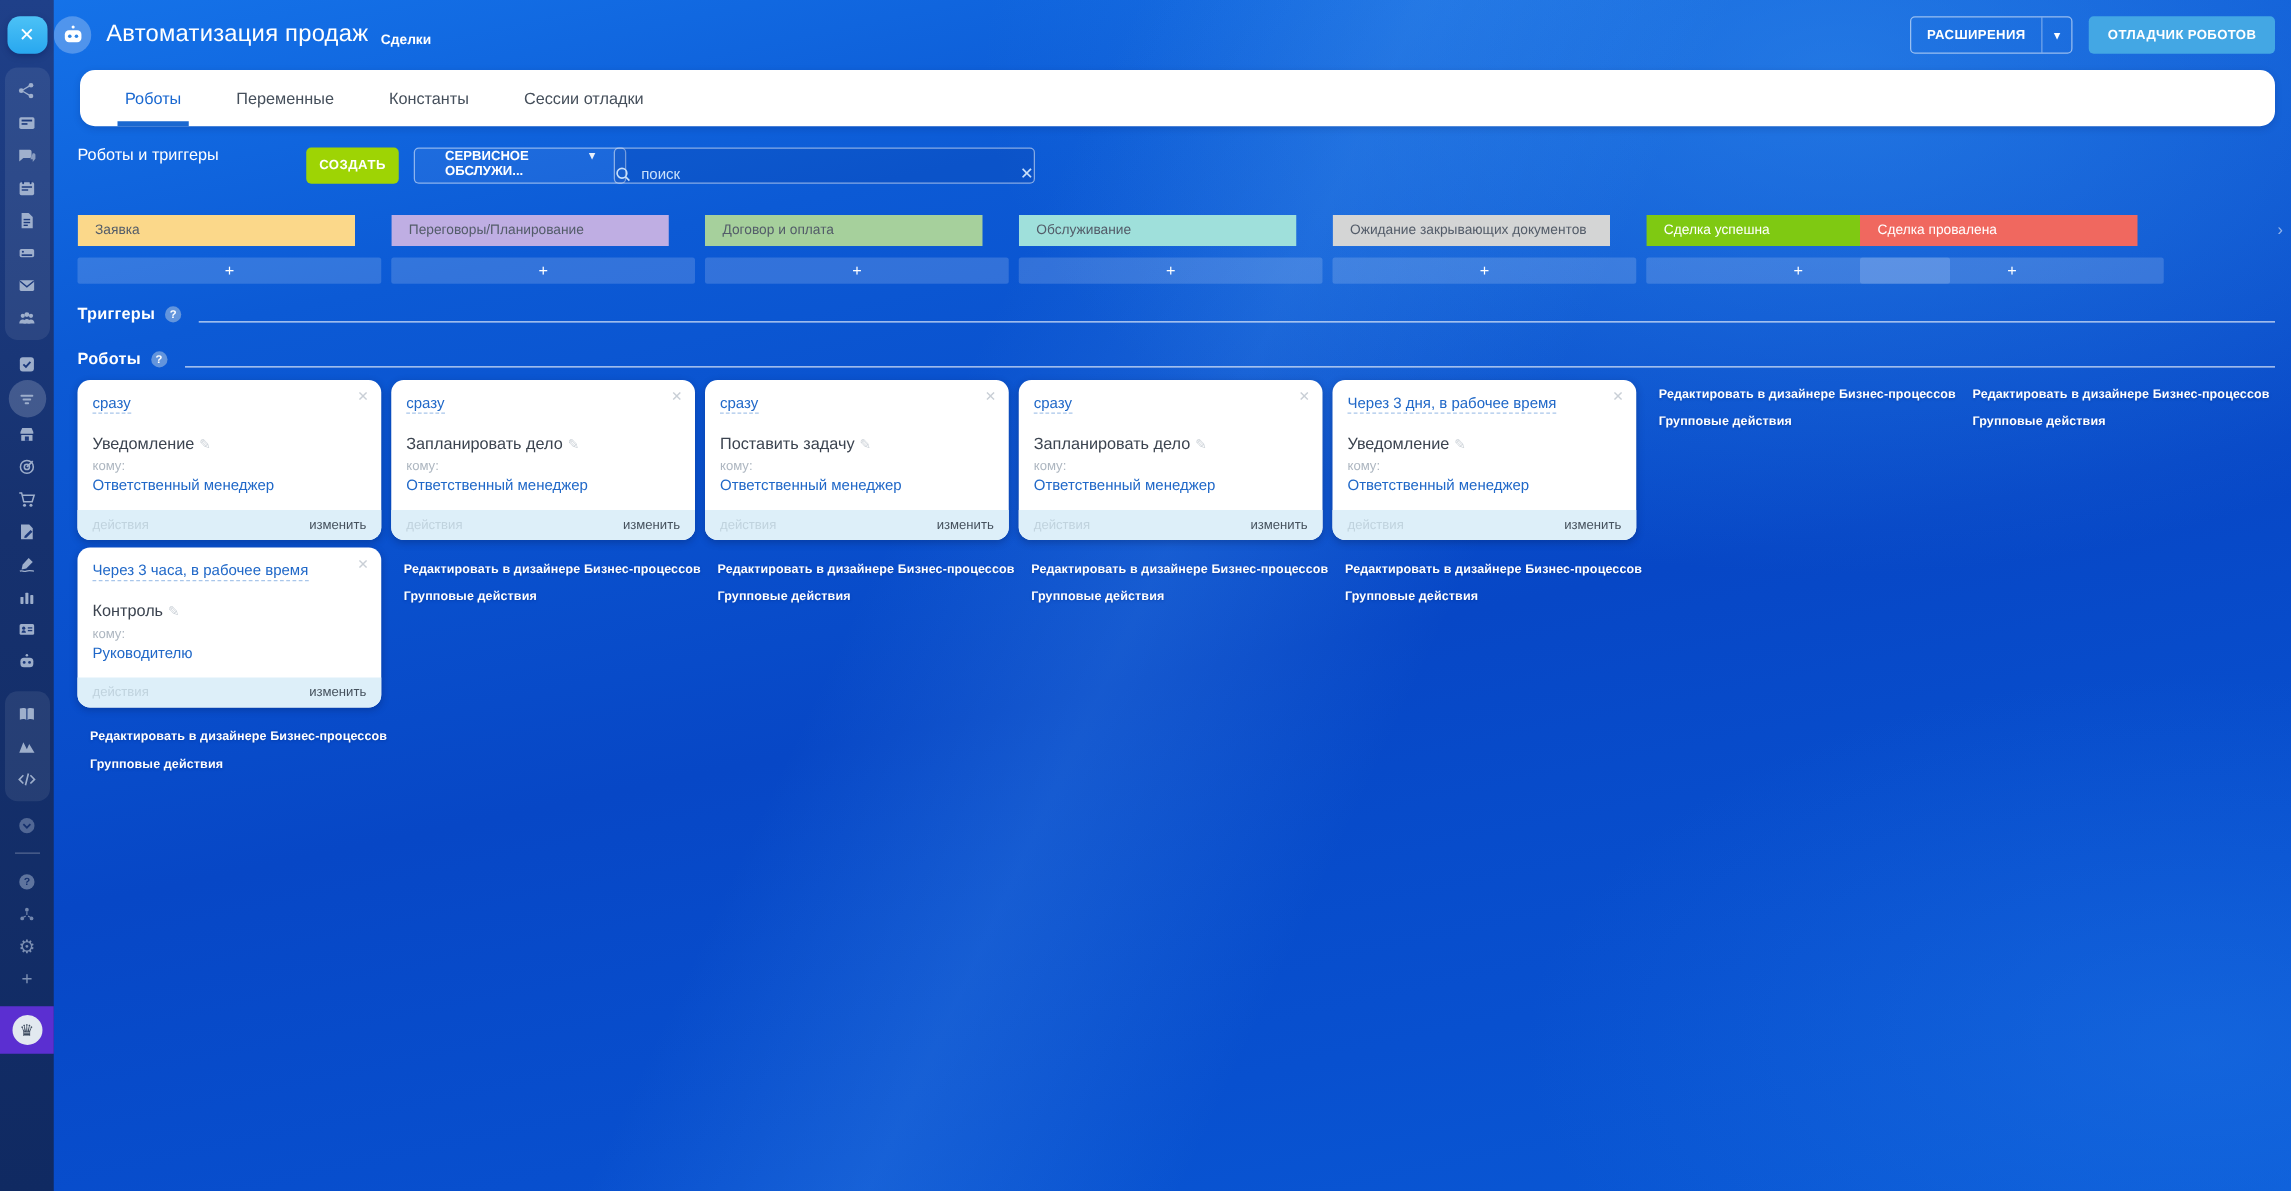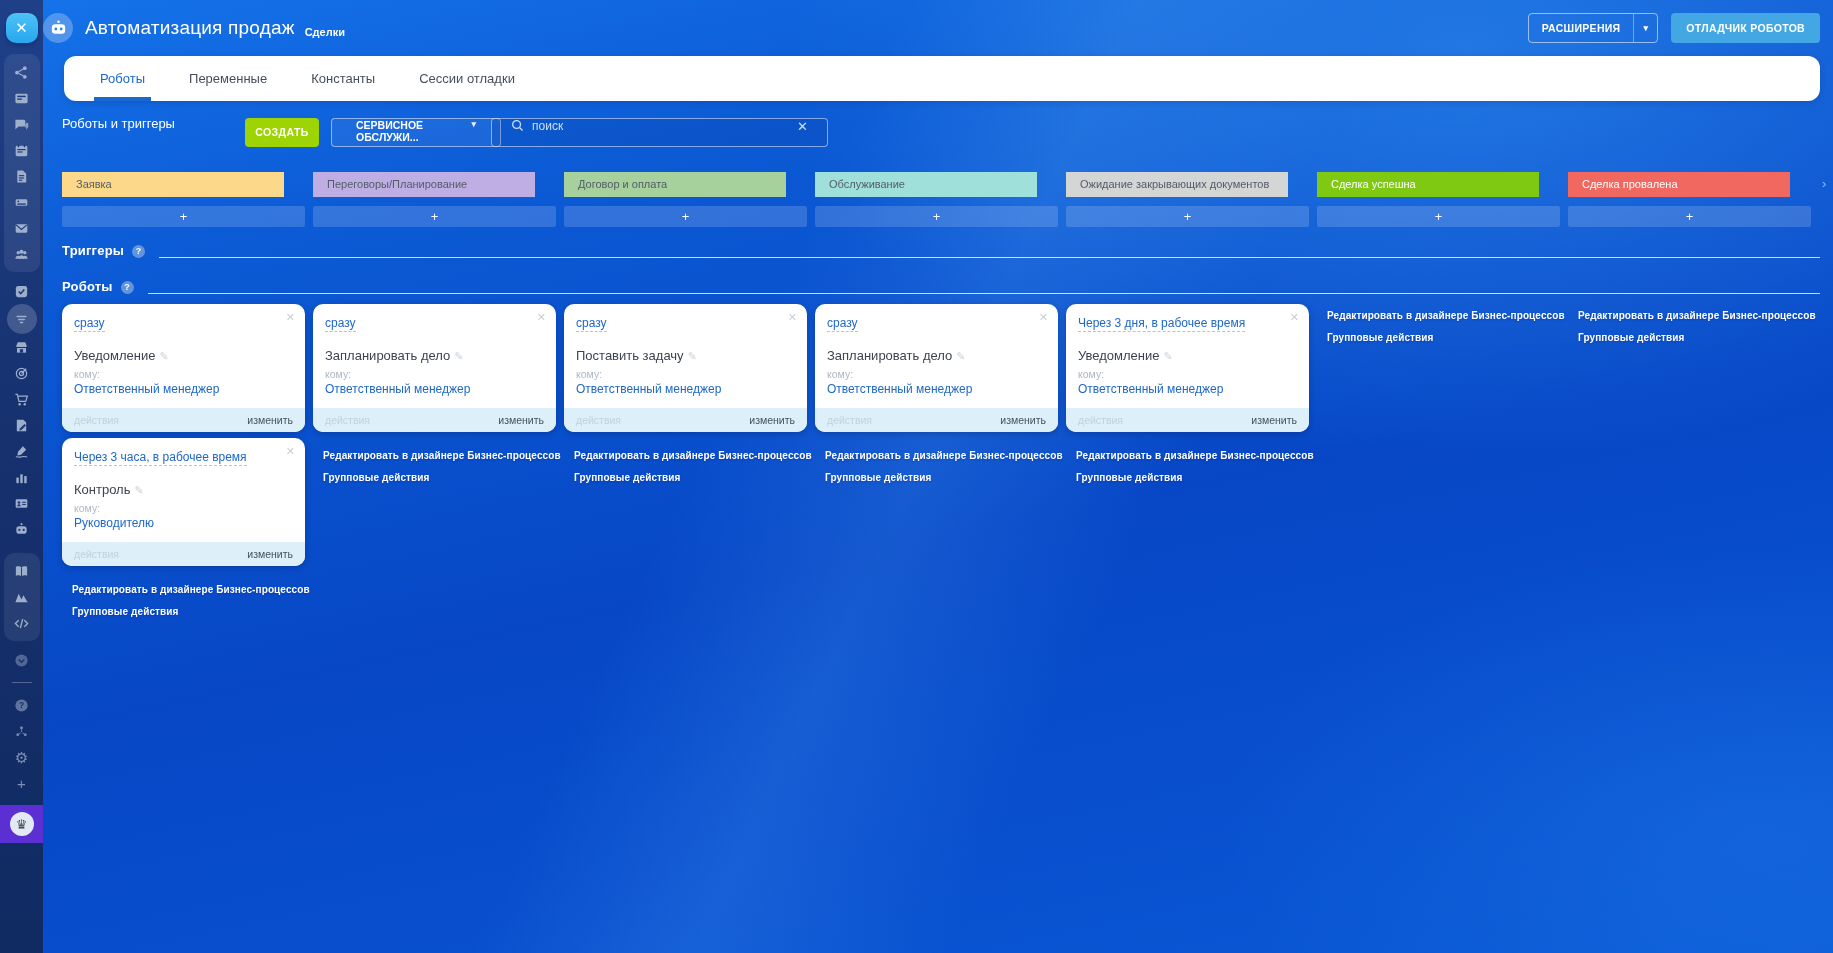--- a/index.html
+++ b/index.html
@@ -56,37 +56,37 @@
 
   
   .toolbar-heading{position:absolute;left:62px;top:116px;font-size:13px;color:#fff;font-weight:400}
   .btn-create{position:absolute;left:245px;top:118px;width:74px;height:29px;background:#9ed404;border-radius:4px;
     color:#fff;font-weight:bold;font-size:10.5px;text-align:center;line-height:29px;cursor:pointer;letter-spacing:.4px}
   .funnel-select{position:absolute;left:331px;top:118px;width:170px;height:29px;border:1px solid rgba(255,255,255,.5);
     border-radius:4px;background:rgba(255,255,255,.06);color:#fff;font-weight:bold;font-size:10.5px;
     display:flex;justify-content:space-between;padding:0 24px;cursor:pointer}
   .funnel-caret{font-size:9px;opacity:.9}
   .search-box{position:absolute;left:491px;top:118px;width:337px;height:29px;border:1px solid rgba(255,255,255,.5);
-    border-radius:4px;background:rgba(10,55,150,.18);display:flex;align-items:flex-start;padding:0 19px;gap:8px}
+    border-radius:4px;background:rgba(10,55,150,.18);display:flex;align-items:flex-end;padding:0 0;gap:8px}
   .search-box svg{width:13px;height:13px;flex:none}
   .search-input{flex:1;background:transparent;border:none;outline:none;color:#fff;font-size:12px;font-family:"Liberation Sans",sans-serif}
   .search-input::placeholder{color:#c9e0fa;opacity:1}
   .search-clear{color:#c9e0fa;font-size:13px;cursor:pointer;flex:none}
 
   
   .stage{position:absolute;top:172px;height:25px;width:222px;line-height:25px;padding-left:14px;
     font-size:11px;color:#535c69;cursor:pointer;white-space:nowrap;overflow:hidden;
     clip-path:polygon(0 0,240px 0,251px 50%,240px 100%,0 100%)}
   .stage.light{color:#fff}
   .stage-scroll{position:absolute;left:1822px;top:176px;color:rgba(255,255,255,.55);font-size:13px;cursor:pointer}
   .plus-btn{position:absolute;top:206px;height:21px;width:243px;background:rgba(255,255,255,.16);border-radius:2px;
     color:#fff;text-align:center;line-height:21px;font-size:13px;cursor:pointer}
 
   
-  .c0{left:62px}.c1{left:313px}.c2{left:564px}.c3{left:815px}.c4{left:1066px}.c5{left:1317px}.c6{left:1568px}
+  .c0{left:62px}.c1{left:313px}.c2{left:564px}.c3{left:815px}.c4{left:1066px}.c5{left:1317px}.c6{left:1488px}
 
   
   .section{position:absolute;left:62px;right:13px;height:15px;display:flex;align-items:flex-end;color:#fff}
   .section.triggers{top:243px}
   .section.robots{top:279px}
   .section-label{font-size:13px;font-weight:bold;letter-spacing:.2px}
   .help-badge{width:13px;height:13px;border-radius:50%;background:rgba(186,207,228,.5);color:#fff;font-size:9px;
     font-weight:bold;text-align:center;line-height:13px;margin-left:8px;cursor:pointer;flex:none}
   .section-line{flex:1;height:1px;background:rgba(255,255,255,.8);margin-left:14px}
 

